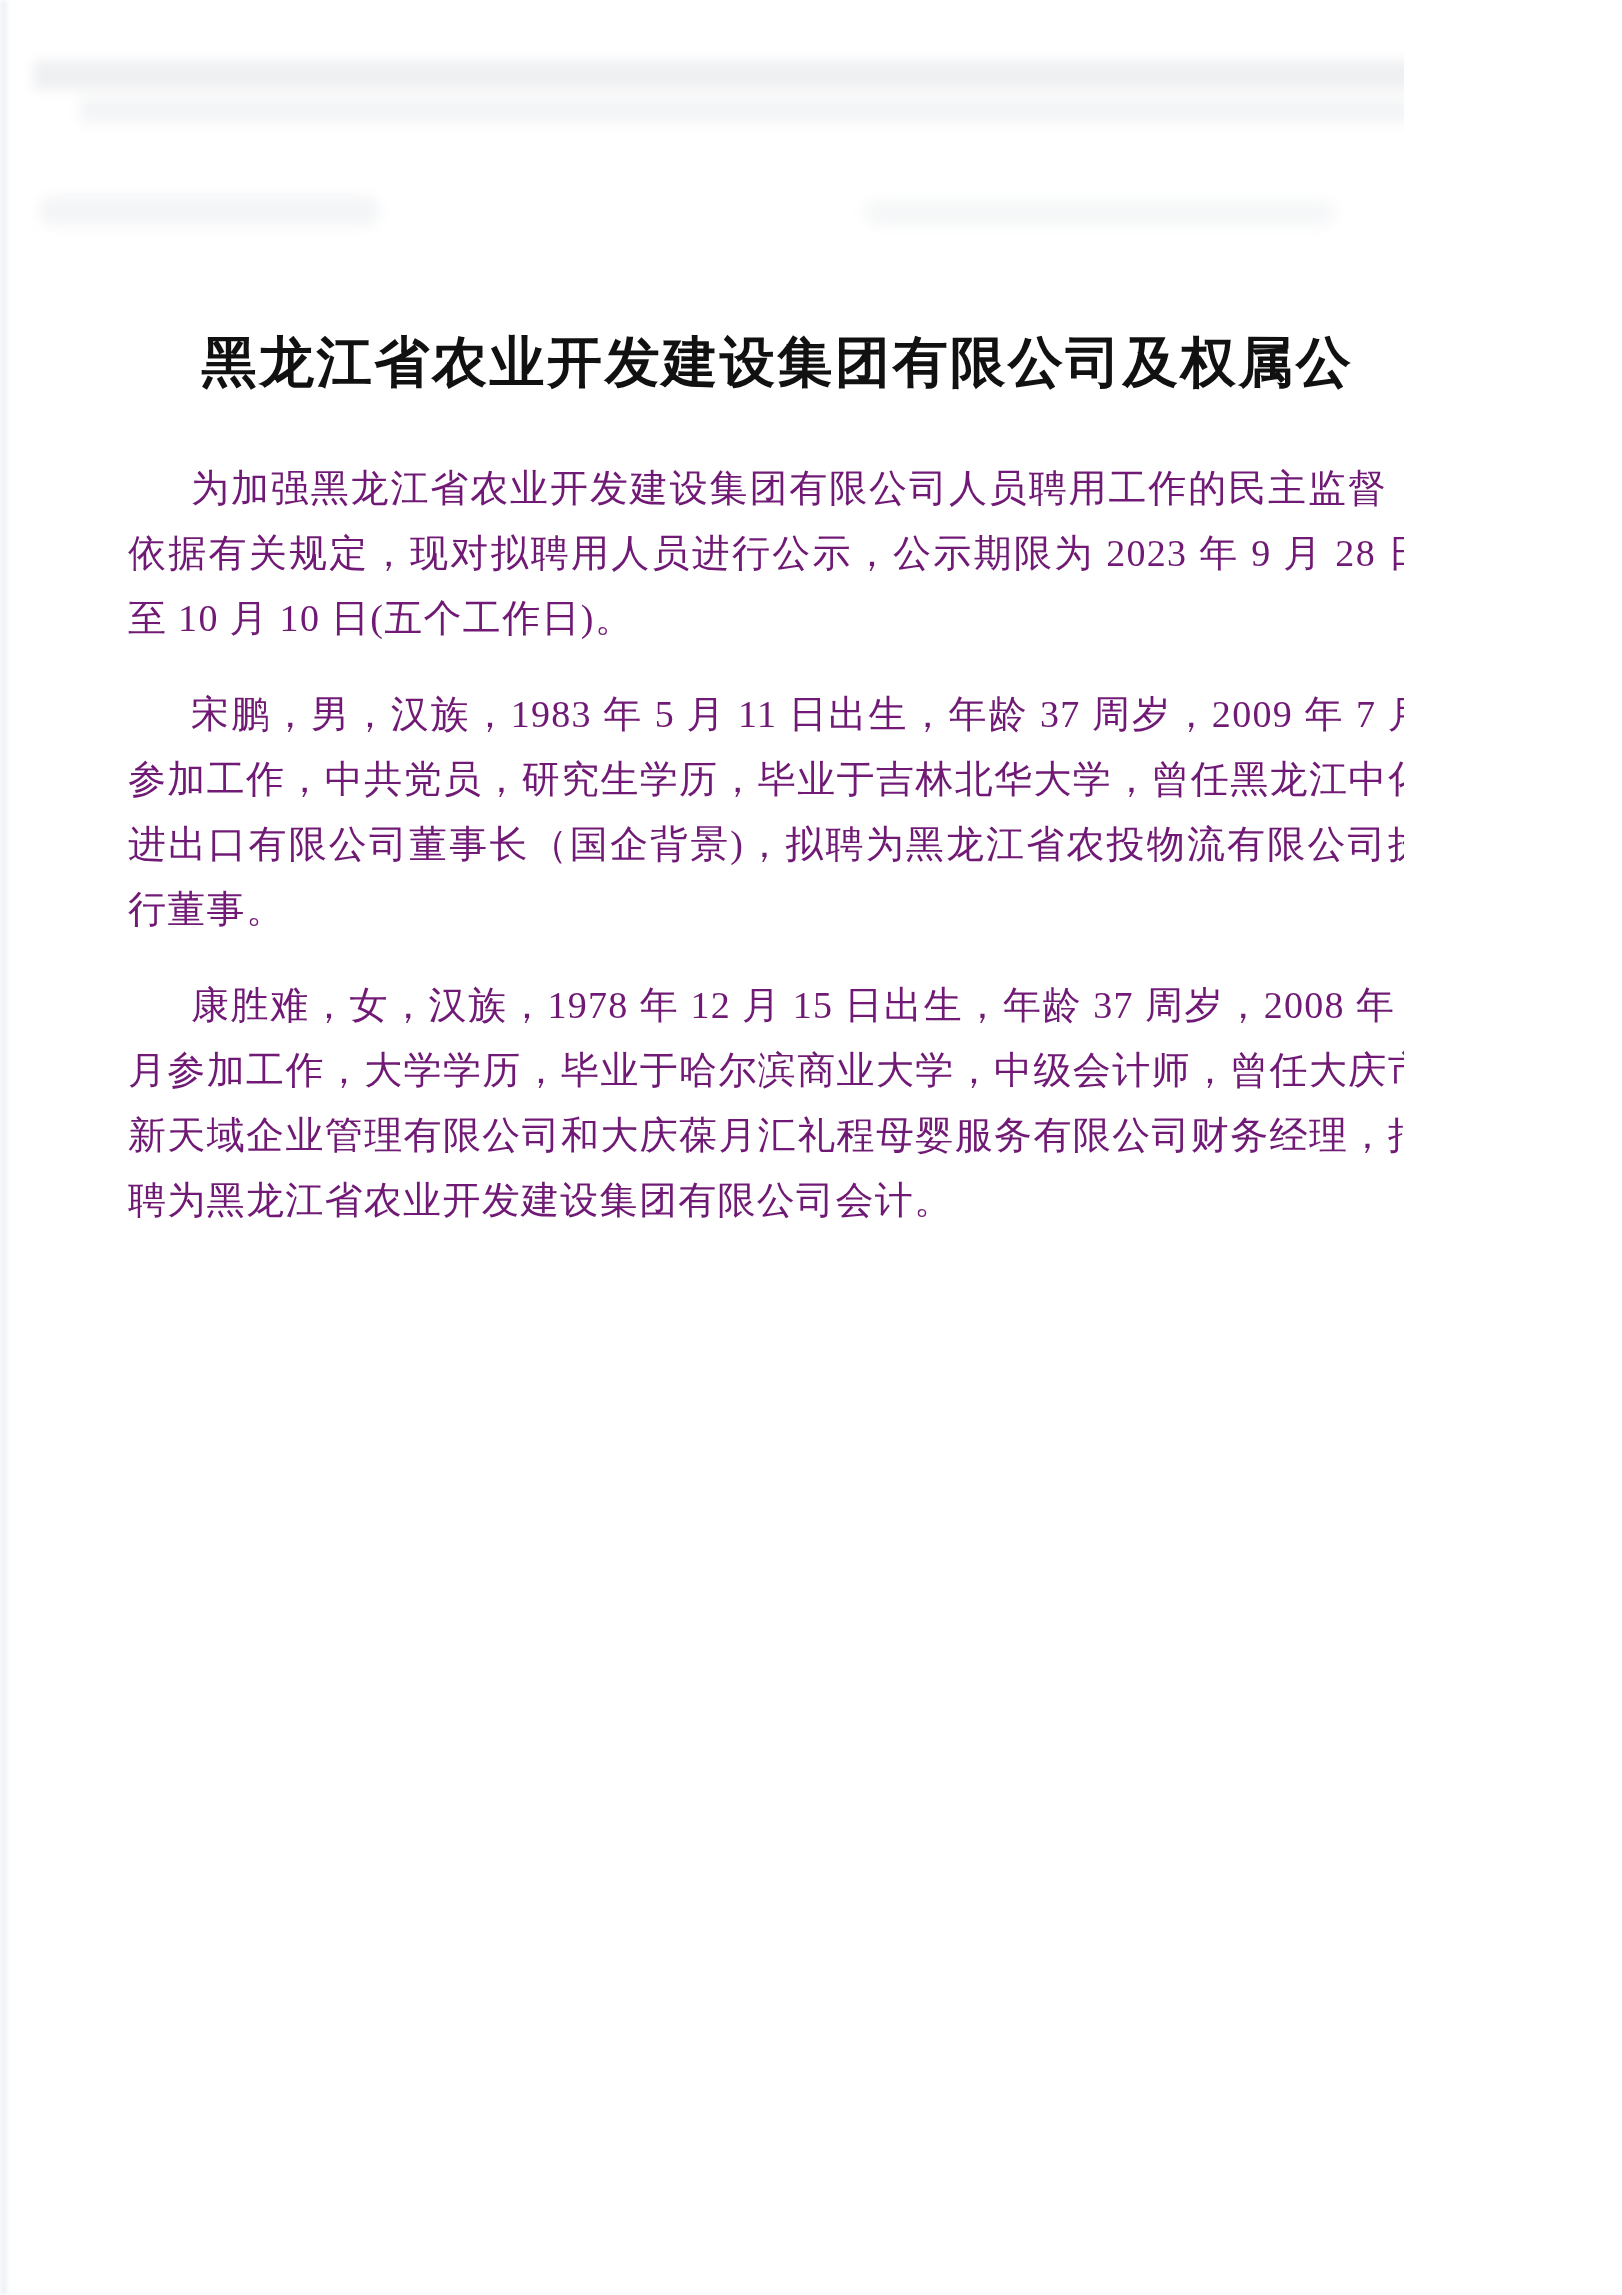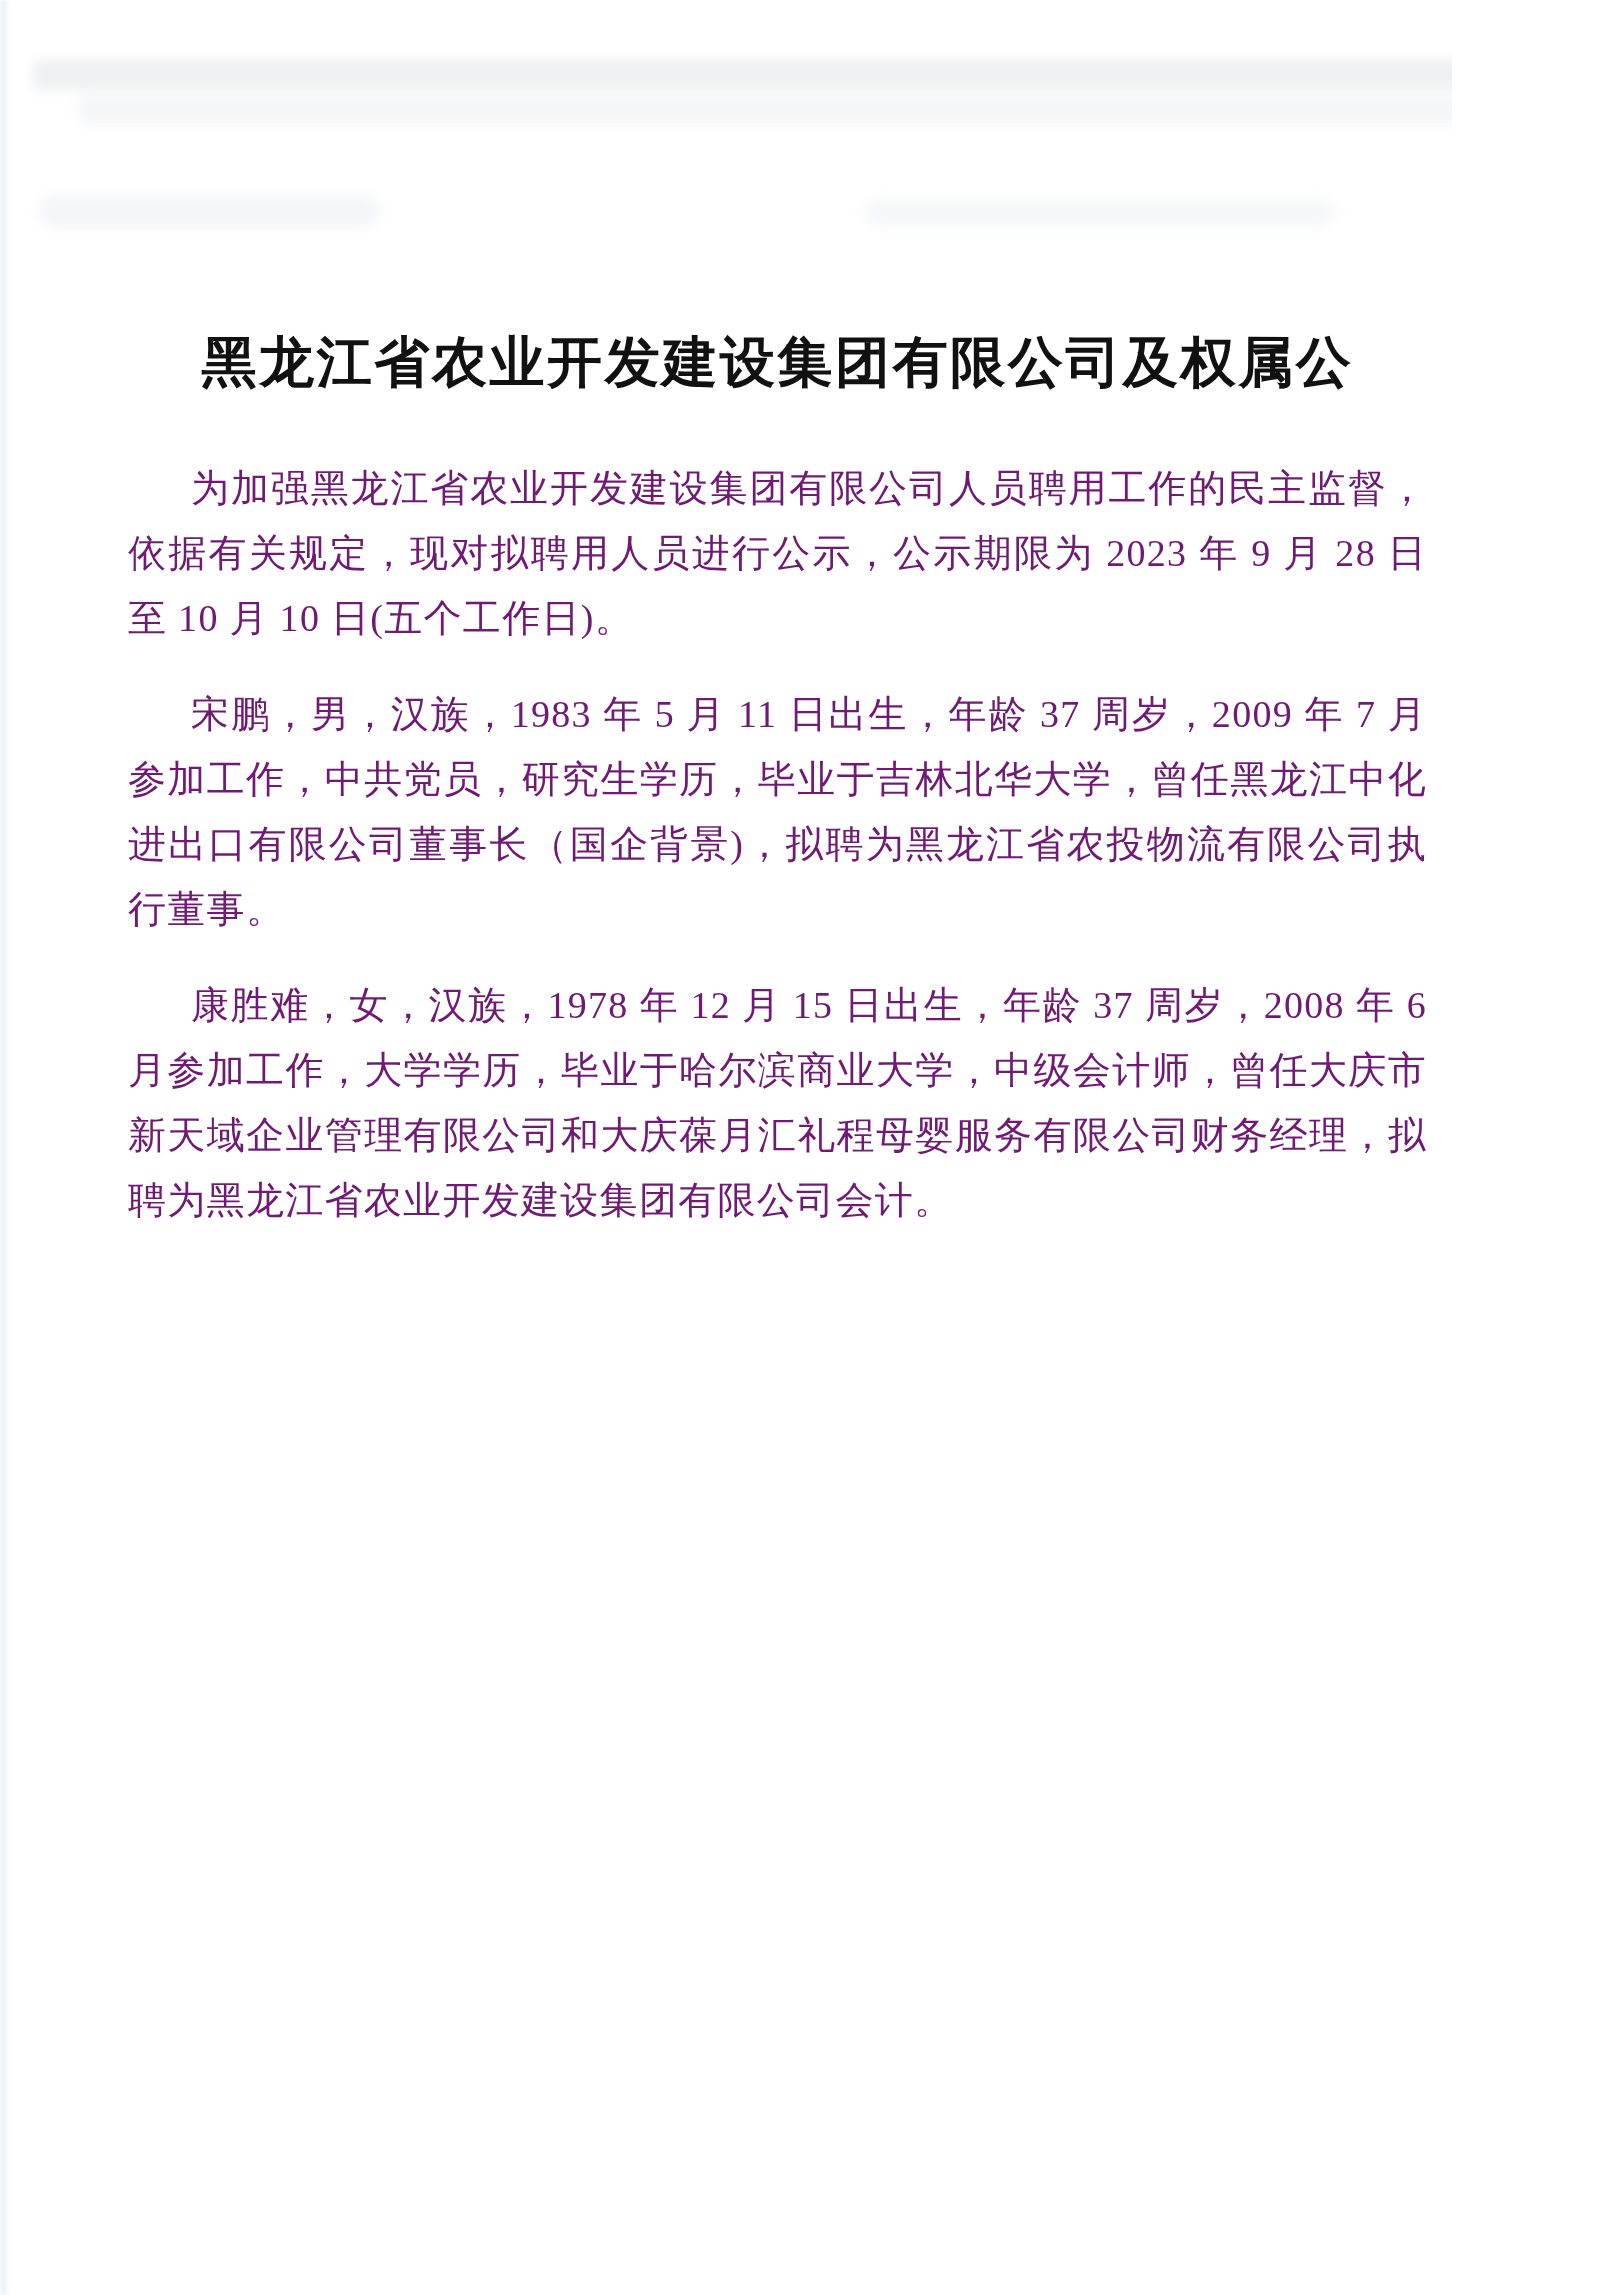--- a/index.html
+++ b/index.html
@@ -3,21 +3,20 @@
 <meta charset="utf-8">
 <style>
   html, body { margin: 0; padding: 0; }
   .page {
     position: relative;
     width: 1404px;
     height: 2295px;
     background: #ffffff;
     overflow: hidden;
     font-family: "Liberation Serif", serif;
-    padding-left: 48px;
   }
   
   .artifact {
     position: absolute;
     pointer-events: none;
   }
   .a-row1 { left: 33px; top: 60px; width: 1525px; height: 30px;
     background: rgba(208,213,219,0.35); filter: blur(5.9px); border-radius: 3.9px; }
   .a-row2 { left: 79px; top: 97px; width: 1440px; height: 26px;
     background: rgba(214,219,224,0.28); filter: blur(6.5px); border-radius: 3.9px; }

